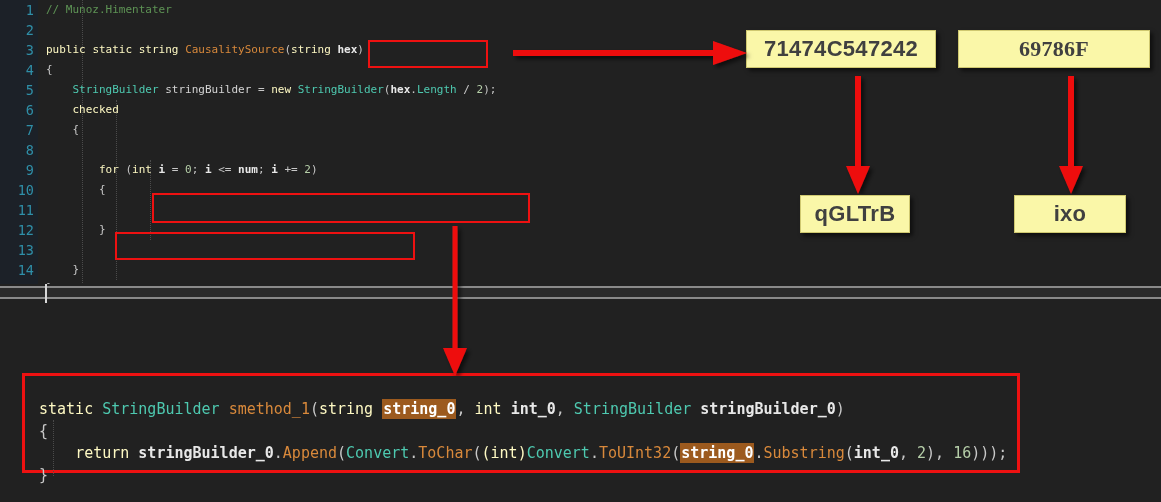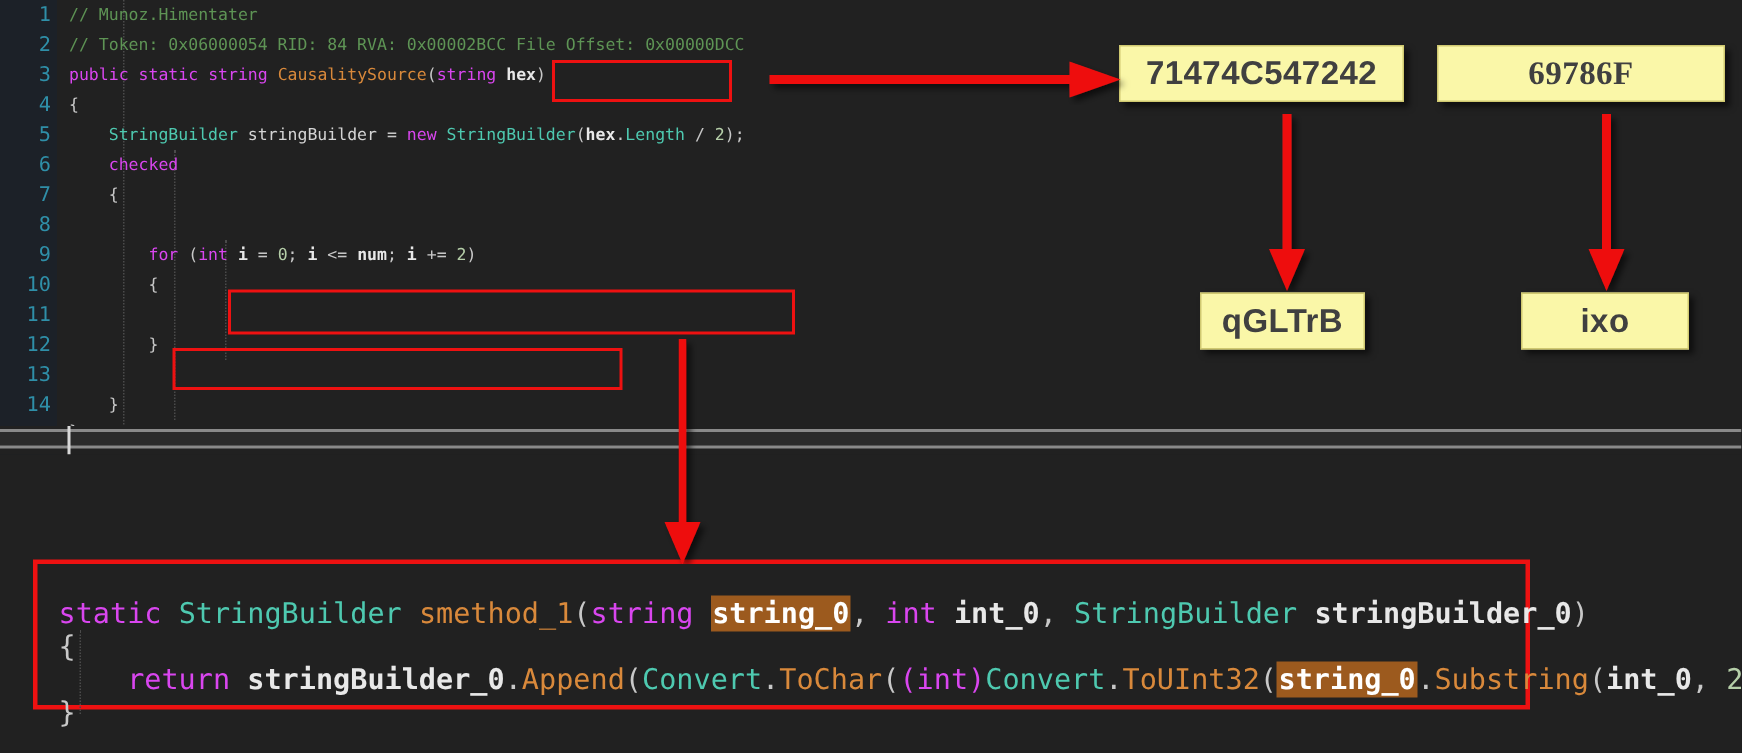--- a/index.html
+++ b/index.html
@@ -27,21 +27,21 @@
     background:#212121;
   }
   .cl{
     position:absolute;left:8px;height:20px;line-height:20px;
     font-size:11px;color:#d4d4d4;white-space:pre;
   }
   .ind{
     position:absolute;width:1px;top:0;height:283px;
     border-left:1px dotted #4b4b4b;
   }
-  .kw{color:#d946ef;}
+  .kw{color:#fef9c3;}
   .ty{color:#4ec9b0;}
   .cm{color:#5e9455;}
   .fn{color:#d9893b;}
   .id{color:#d4d4d4;}
   .b{font-weight:bold;color:#e8e8e8;}
   .num{color:#b5cea8;}
   .pn{color:#c8c8c8;}
 
   
   #splitter{
@@ -64,21 +64,21 @@
   #bottom-pane{
     position:absolute;left:0;top:303px;width:1161px;height:199px;
     background:#212121;
   }
   #bottom-code{
     position:absolute;left:22px;top:70px;width:998px;height:100px;
     border:3px solid #ee1111;background:#212121;box-sizing:border-box;
   }
   .bl{
     position:absolute;left:14px;height:22px;line-height:22px;
-    font-size:19px;color:#d4d4d4;white-space:pre;
+    font-size:15px;color:#d4d4d4;white-space:pre;
   }
   .hl{background:#9c5a1e;color:#ffffff;font-weight:bold;padding:1px 1px;}
 
   
   .rbox{position:absolute;border:2.5px solid #ee1111;box-sizing:border-box;}
 
   
   .note{
     position:absolute;background:#faf7a8;border:1px solid #cfc870;
     box-shadow:3px 3px 4px rgba(0,0,0,0.55);
@@ -115,21 +115,20 @@
   </div>
 
   <div id="code-area">
 
     <div class="ind" style="left:44px;"></div>
     <div class="ind" style="left:78px;height:180px;top:100px;"></div>
     <div class="ind" style="left:112px;height:80px;top:160px;"></div>
 
     <div class="cl" style="top:0px"><span class="cm">// Munoz.Himentater</span></div>
 
-    <div class="cl" style="top:20px"><span class="cm">// Token: 0x06000054 RID: 84 RVA: 0x00002BCC File Offset: 0x00000DCC</span></div>
 
     <div class="cl" style="top:40px"><span class="kw">public</span> <span class="kw">static</span> <span class="kw">string</span> <span class="fn">CausalitySource</span><span class="pn">(</span><span class="kw">string</span> <span class="b">hex</span><span class="pn">)</span></div>
 
     <div class="cl" style="top:60px"><span class="pn">{</span></div>
 
     <div class="cl" style="top:80px">    <span class="ty">StringBuilder</span> <span class="id">stringBuilder</span> <span class="pn">=</span> <span class="kw">new</span> <span class="ty">StringBuilder</span><span class="pn">(</span><span class="b">hex</span><span class="pn">.</span><span class="ty">Length</span> <span class="pn">/</span> <span class="num">2</span><span class="pn">);</span></div>
 
     <div class="cl" style="top:100px">    <span class="kw">checked</span></div>
 
     <div class="cl" style="top:120px">    <span class="pn">{</span></div>

